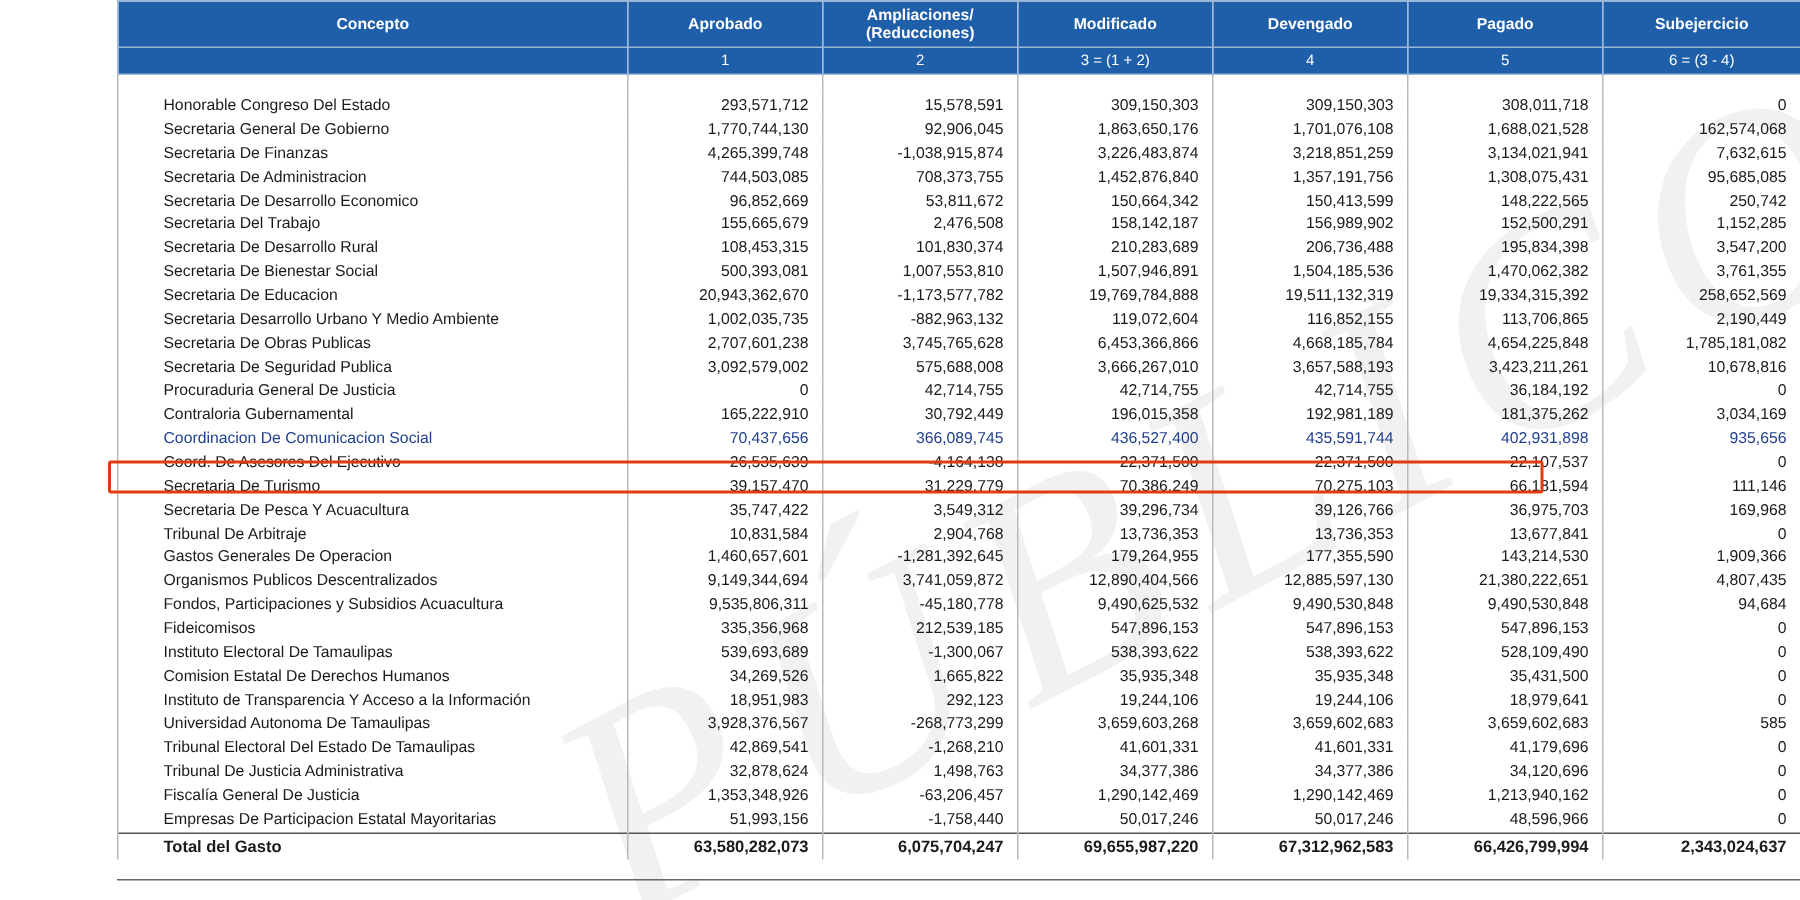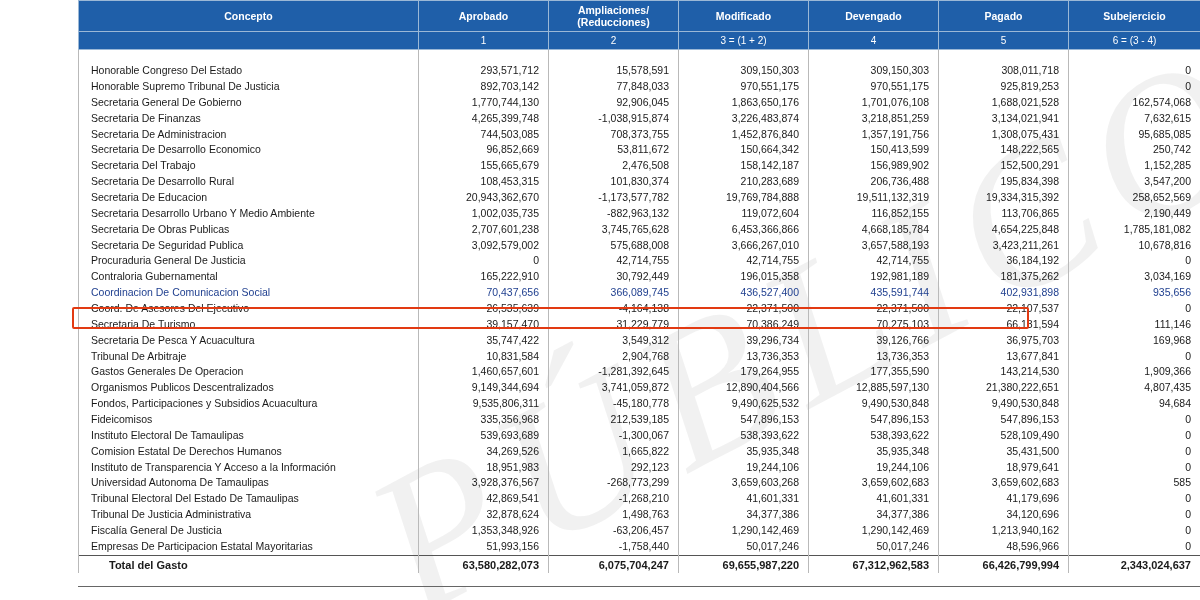--- a/index.html
+++ b/index.html
@@ -75,21 +75,21 @@
     padding: 1px 6px;
     line-height: 1.32;
     border-left: 1px solid #b9b9b9;
     border-right: 1px solid #b9b9b9;
     background: transparent;
     white-space: nowrap;
     overflow: hidden;
   }
   tbody td.concepto {
     text-align: left;
-    padding-left: 12px;
+    padding-left: 30px;
   }
   tbody td.num {
     text-align: right;
     padding-right: 9px;
   }
   tbody tr.highlight td {
     color: #1f3f8f;
   }
   tbody tr.highlight td.concepto {
     color: #1f3f8f;
@@ -173,29 +173,20 @@
         <tr>
           <td class="concepto">Honorable Congreso Del Estado</td>
           <td class="num">293,571,712</td>
           <td class="num">15,578,591</td>
           <td class="num">309,150,303</td>
           <td class="num">309,150,303</td>
           <td class="num">308,011,718</td>
           <td class="num">0</td>
         </tr>
         <tr>
-          <td class="concepto">Honorable Supremo Tribunal De Justicia</td>
-          <td class="num">892,703,142</td>
-          <td class="num">77,848,033</td>
-          <td class="num">970,551,175</td>
-          <td class="num">970,551,175</td>
-          <td class="num">925,819,253</td>
-          <td class="num">0</td>
-        </tr>
-        <tr>
           <td class="concepto">Secretaria General De Gobierno</td>
           <td class="num">1,770,744,130</td>
           <td class="num">92,906,045</td>
           <td class="num">1,863,650,176</td>
           <td class="num">1,701,076,108</td>
           <td class="num">1,688,021,528</td>
           <td class="num">162,574,068</td>
         </tr>
         <tr>
           <td class="concepto">Secretaria De Finanzas</td>
@@ -234,20 +225,29 @@
           <td class="num">1,152,285</td>
         </tr>
         <tr>
           <td class="concepto">Secretaria De Desarrollo Rural</td>
           <td class="num">108,453,315</td>
           <td class="num">101,830,374</td>
           <td class="num">210,283,689</td>
           <td class="num">206,736,488</td>
           <td class="num">195,834,398</td>
           <td class="num">3,547,200</td>
+        </tr>
+        <tr>
+          <td class="concepto">Secretaria De Bienestar Social</td>
+          <td class="num">500,393,081</td>
+          <td class="num">1,007,553,810</td>
+          <td class="num">1,507,946,891</td>
+          <td class="num">1,504,185,536</td>
+          <td class="num">1,470,062,382</td>
+          <td class="num">3,761,355</td>
         </tr>
         <tr>
           <td class="concepto">Secretaria De Educacion</td>
           <td class="num">20,943,362,670</td>
           <td class="num">-1,173,577,782</td>
           <td class="num">19,769,784,888</td>
           <td class="num">19,511,132,319</td>
           <td class="num">19,334,315,392</td>
           <td class="num">258,652,569</td>
         </tr>

